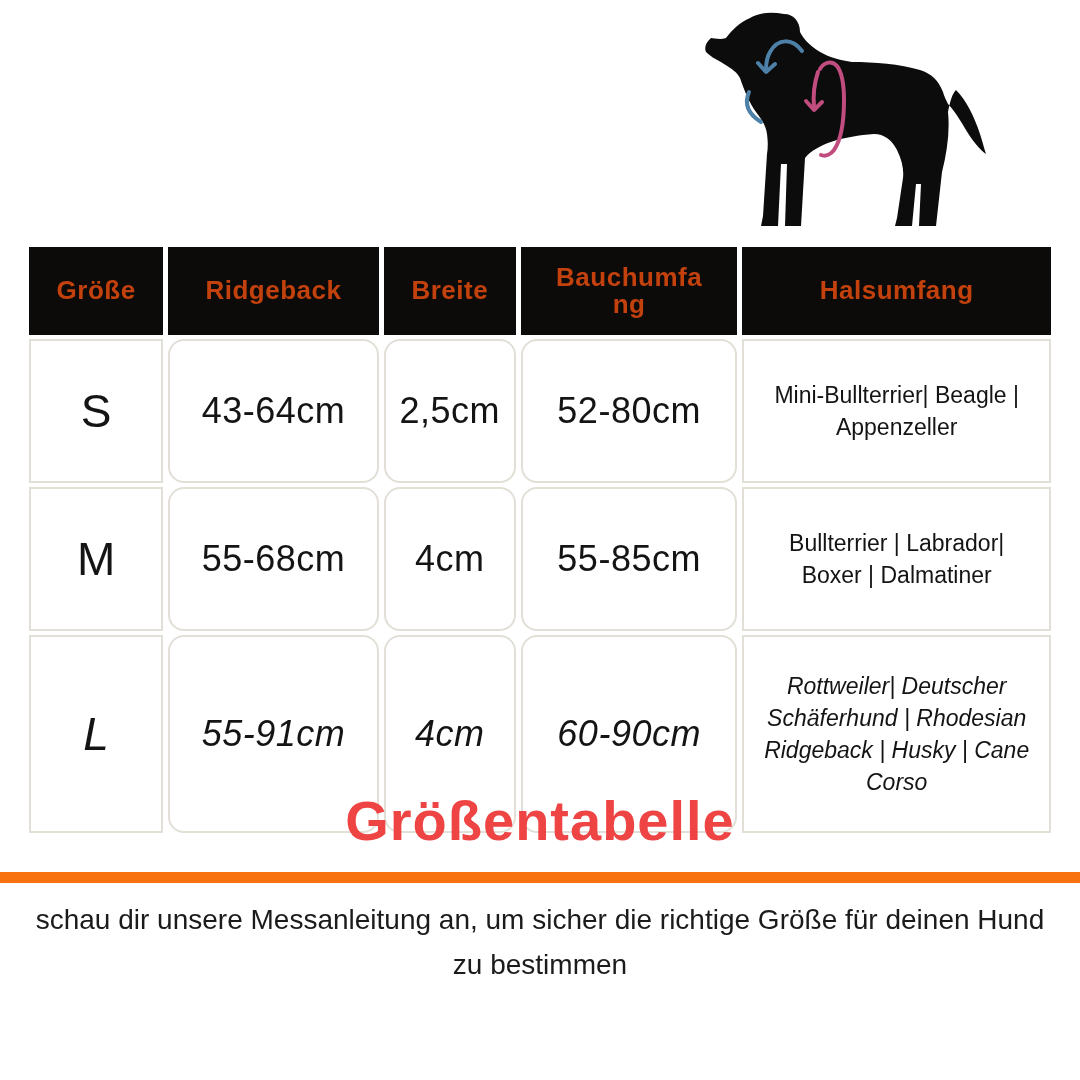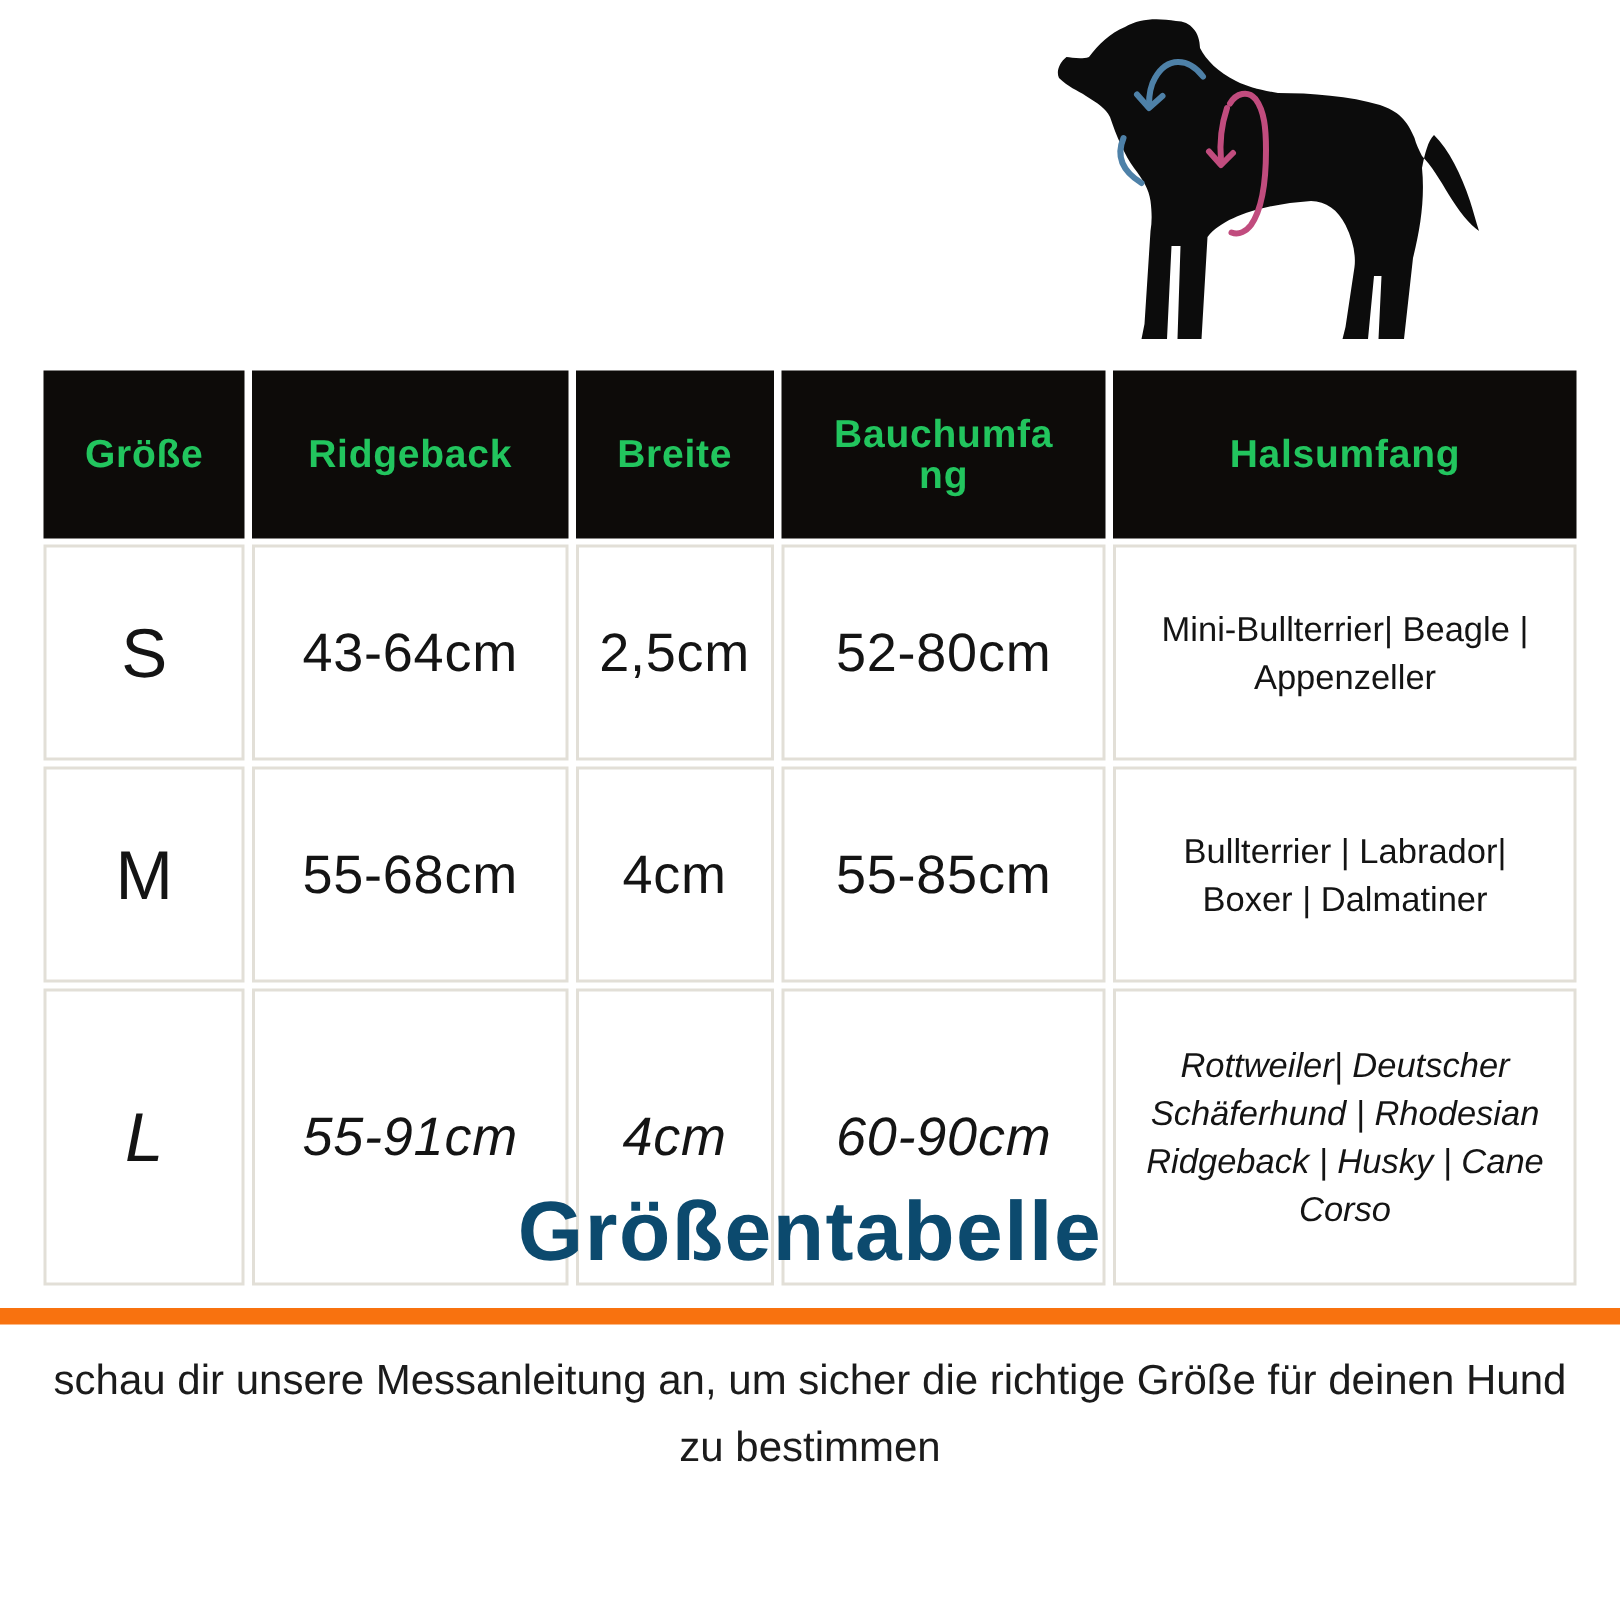--- a/index.html
+++ b/index.html
@@ -29,26 +29,26 @@
     table-layout: fixed;
   }
   col.c-groesse  { width: 13.4%; }
   col.c-hals     { width: 21.0%; }
   col.c-breite   { width: 13.2%; }
   col.c-bauch    { width: 21.6%; }
   col.c-rassen   { width: 30.8%; }
 
   th {
     background: #0d0b09;
-    color: #22c55e;
+    color: #c2410c;
     font-weight: 700;
     font-size: 26px;
     letter-spacing: 0.5px;
     height: 88px;
-    padding: 12px 4px;
+    padding: 0 4px;
     text-align: center;
     vertical-align: middle;
     line-height: 1.05;
   }
   .hdr-narrow {
     display: inline-block;
     max-width: 160px;
     word-break: break-all;
     line-height: 1.05;
     vertical-align: middle;
@@ -56,34 +56,34 @@
   td {
     background: #ffffff;
     border: 2px solid #e2dfd7;
     text-align: center;
     vertical-align: middle;
     padding: 0 6px;
   }
   tr.row-s td, tr.row-m td { height: 104px; }
   tr.row-l td { height: 158px; font-style: italic; }
   td.size-cell    { font-size: 46px; font-weight: 400; }
-  td.measure-cell { font-size: 36px; font-weight: 400; letter-spacing: 0.5px; }
+  td.measure-cell { font-size: 36px; font-weight: 400; letter-spacing: 0.5px; border-radius: 16px; }
   td.breeds-cell  { font-size: 23px; line-height: 1.4; padding: 18px 14px; }
 
   
   .chart-title {
     position: absolute;
     top: 788px; left: 0;
     width: 1080px;
     margin: 0;
     text-align: center;
     font-size: 56px;
     font-weight: 700;
     letter-spacing: 1px;
-    color: #0c4a6e;
+    color: #ef4444;
   }
   .accent-divider {
     position: absolute;
     top: 872px; left: 0;
     width: 1080px; height: 11px;
     background: #f8720f;
     border: none;
     margin: 0;
   }
   .instruction-text {

